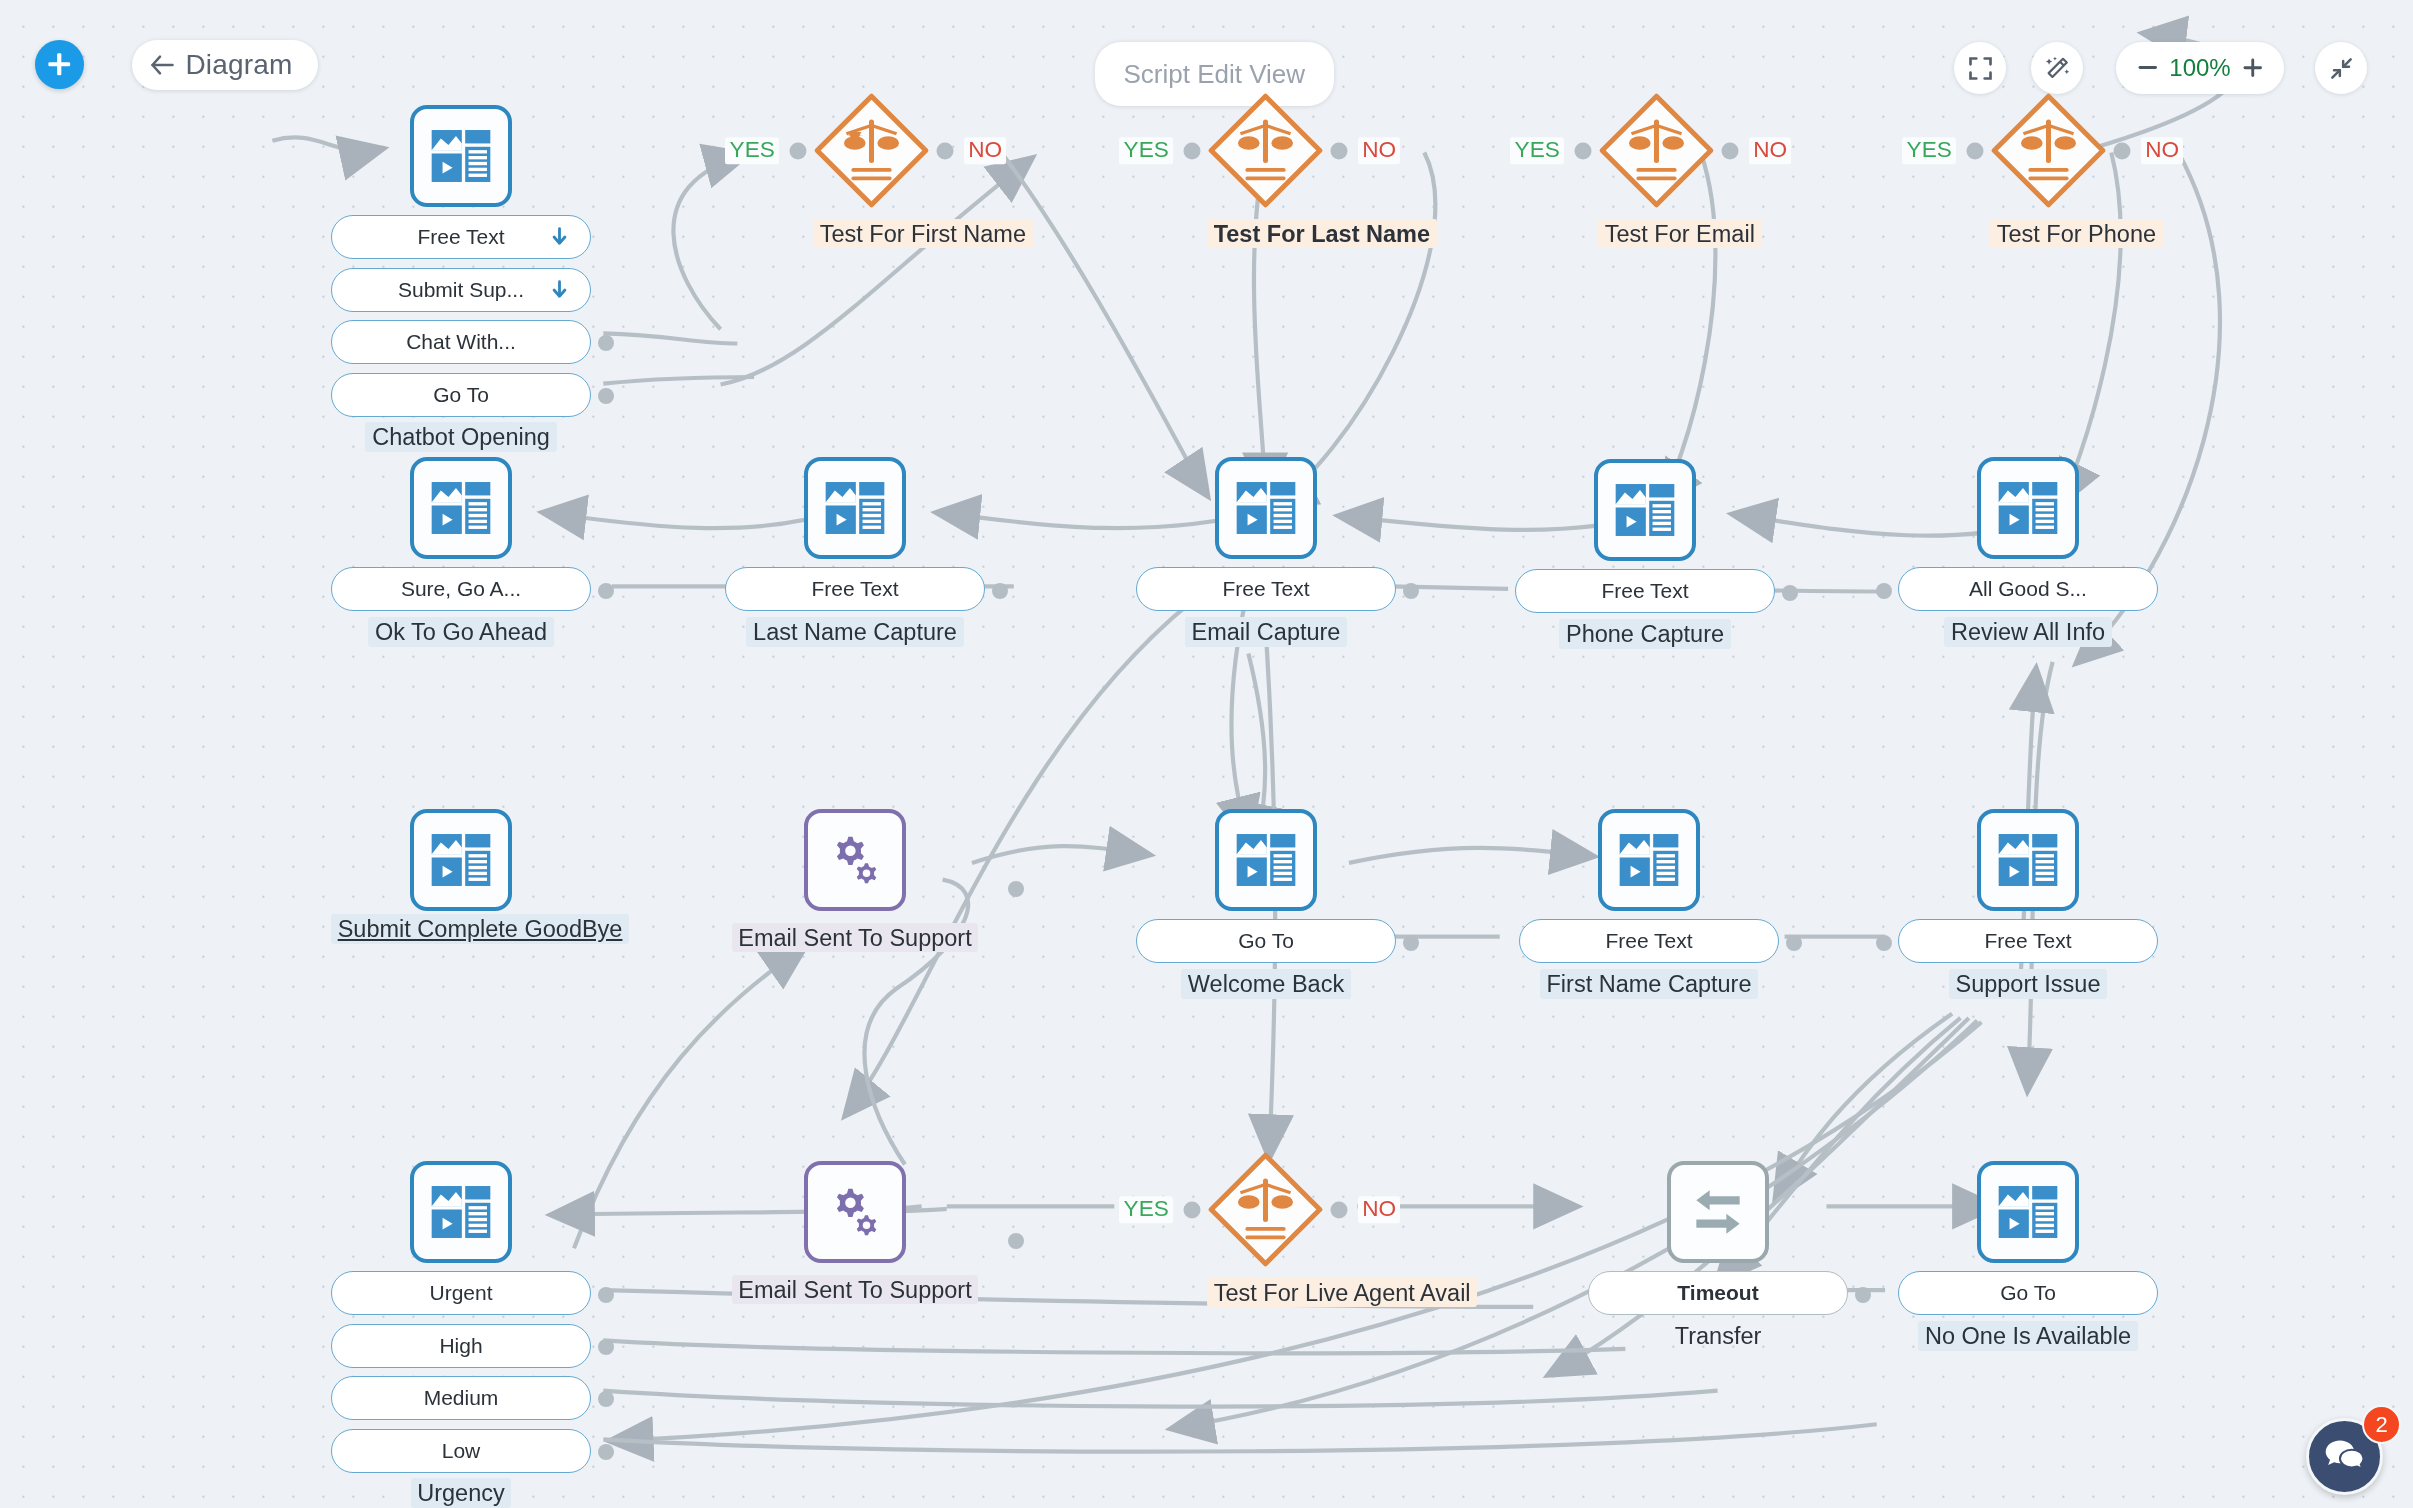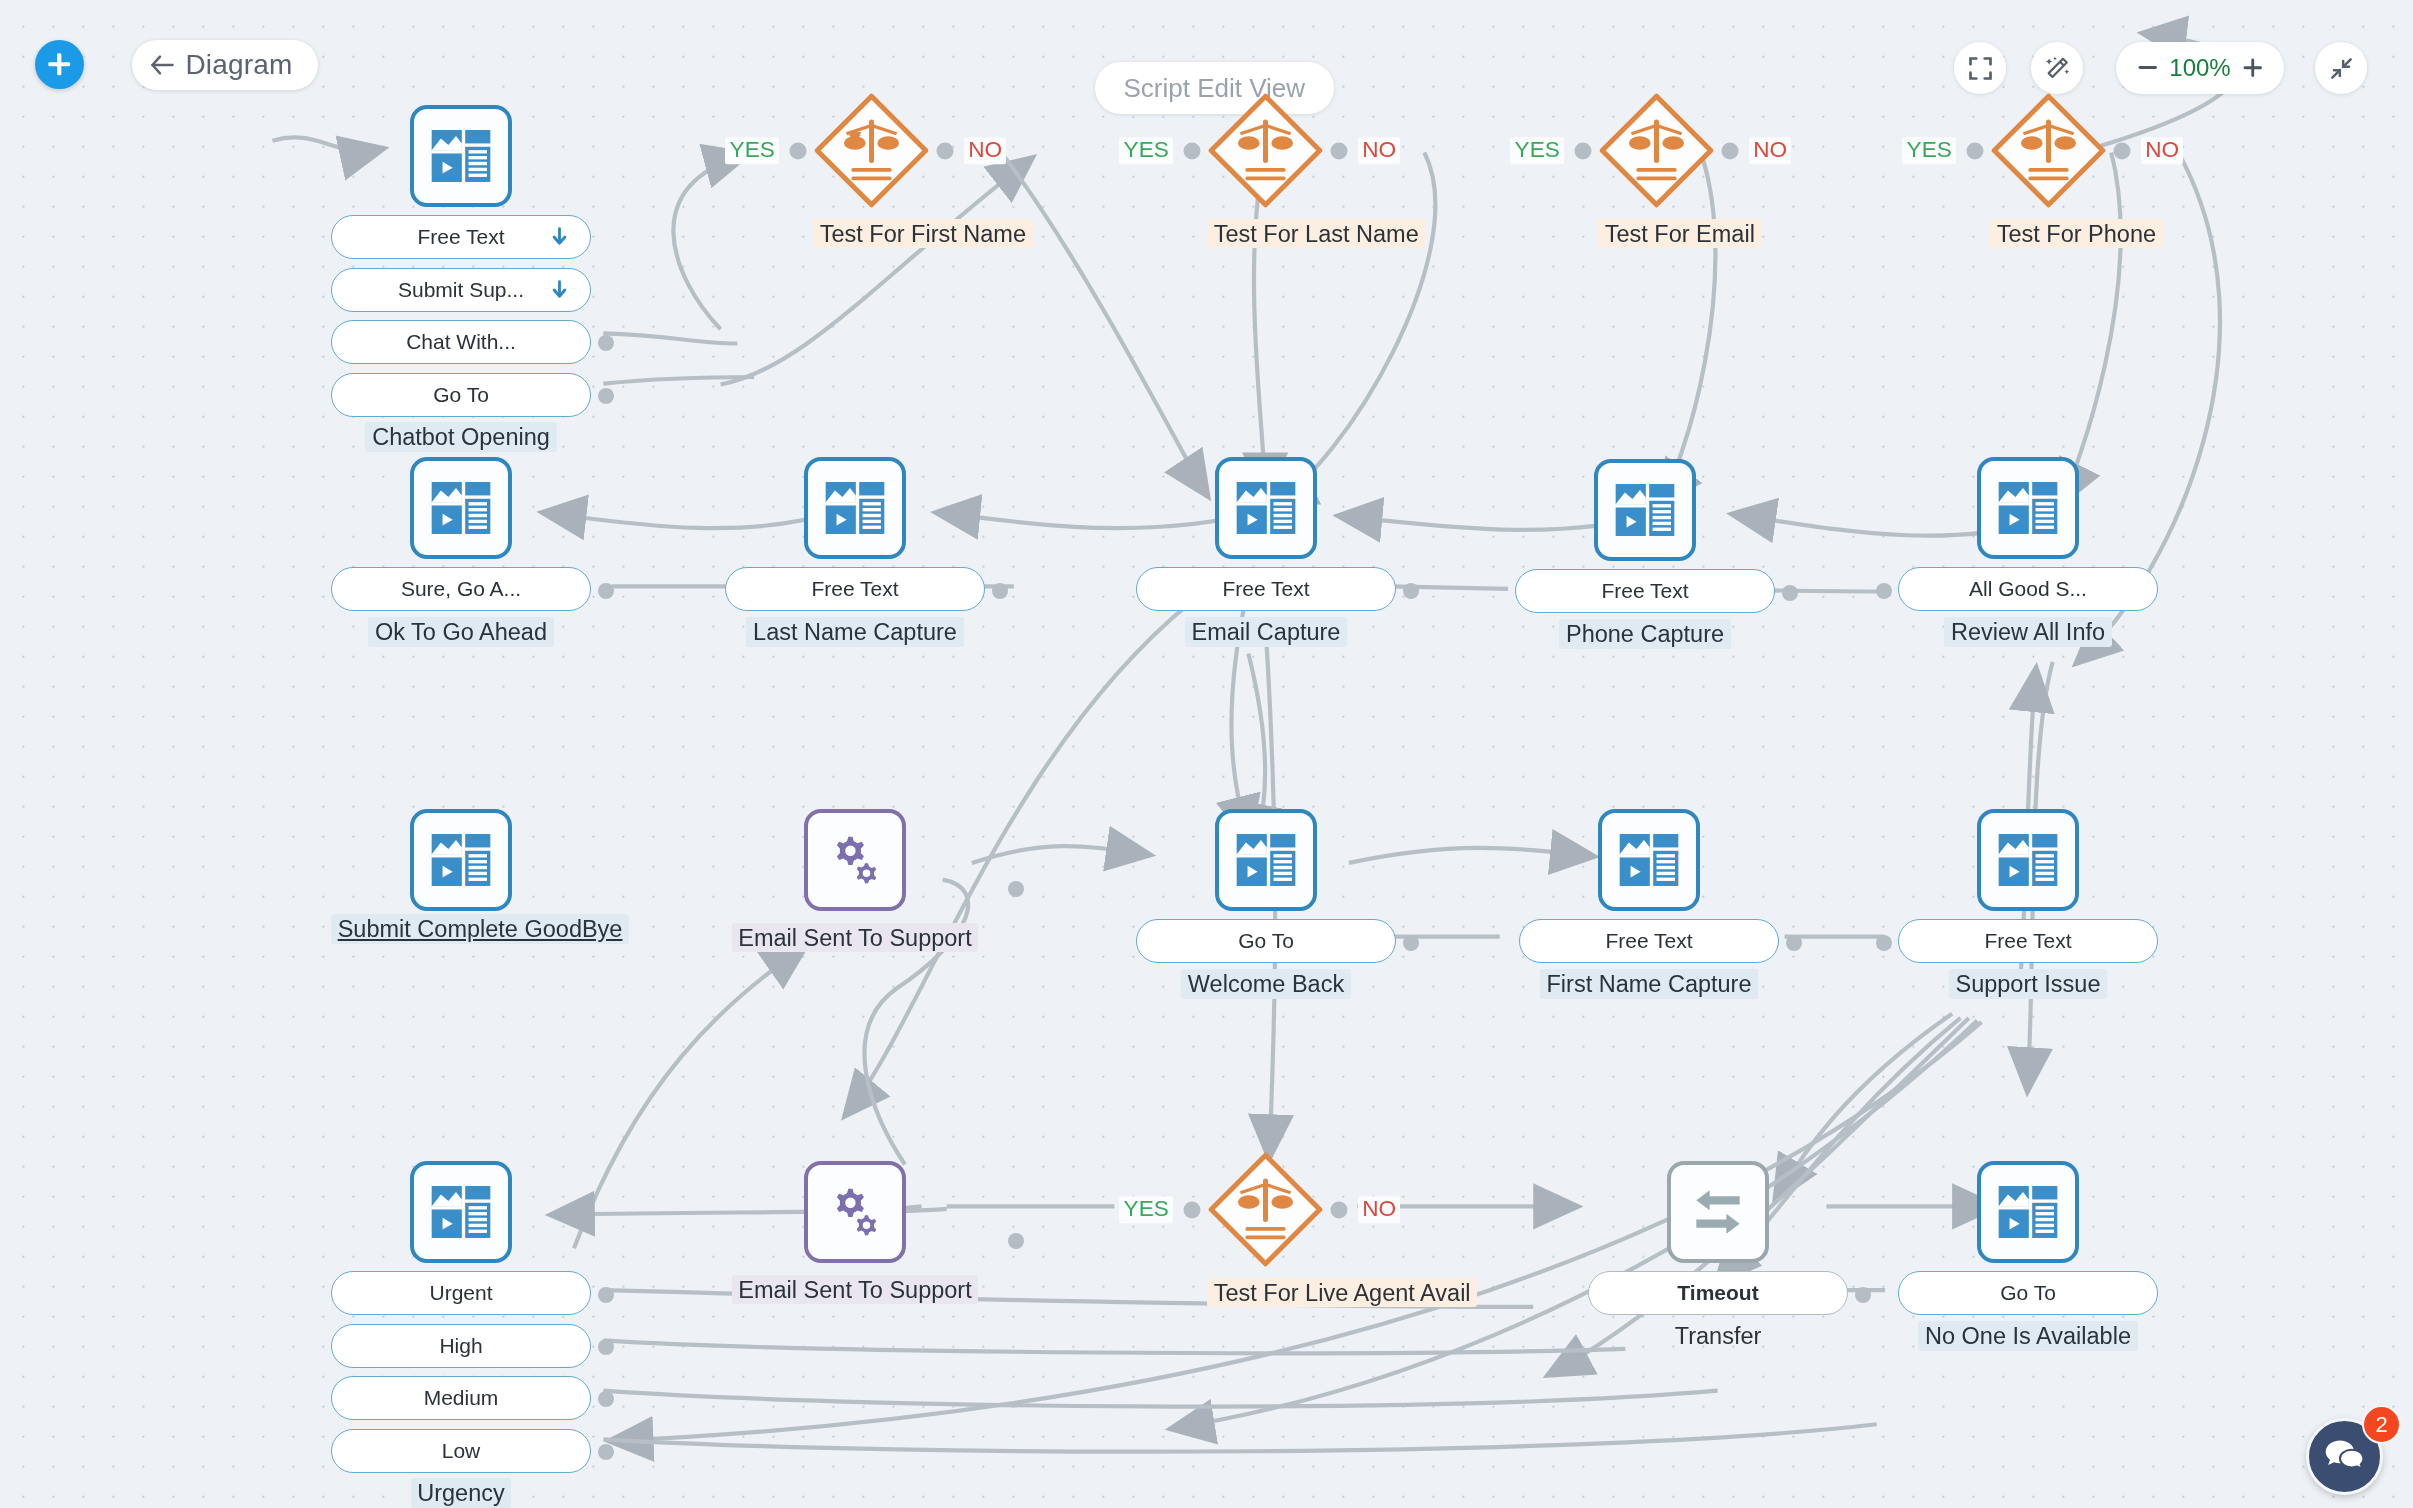--- a/index.html
+++ b/index.html
@@ -34,26 +34,25 @@
     height:50px; padding:0 25px 0 18.4px;
     background:#fff; border-radius:25px;
     display:flex; align-items:center; gap:10px;
     box-shadow:0 0.8px 4.2px rgba(30,50,80,.16);
     cursor:pointer;
   }
   .back-pill .lbl { font-size:28px; color:#5a6370; font-weight:400; letter-spacing:0.2px;}
 
   .script-pill {
     position:absolute; left:1095px; top:42px;
-    height:52px; padding:0 28.5px;
+    height:64px; padding:0 28.5px;
     background:#fff; border-radius:26px;
     display:flex; align-items:center;
     box-shadow:0 0.8px 4.2px rgba(30,50,80,.13);
     cursor:pointer;
-    margin-top:20px;
   }
   .script-pill .lbl { font-size:26px; color:#9aa3ad; }
 
   .tool-round {
     position:absolute; top:42px;
     width:52px; height:52px; border-radius:50%;
     background:#fff; box-shadow:0 0.8px 4.2px rgba(30,50,80,.14);
     display:flex; align-items:center; justify-content:center; cursor:pointer;
   }
   #tool-fit    { left:1954px; }
@@ -380,21 +379,21 @@
           <path d="M40,50 L70,40 L100,50" stroke="#e08741" stroke-width="4" fill="none"></path>
           <rect x="46" y="91" width="48" height="4.5" rx="2"></rect>
             <rect x="46" y="101" width="48" height="4.5" rx="2"></rect>
         </g>
       </svg>
       <span class="yesno yes">YES</span>
       <span class="yesno no">NO</span>
       <span class="port left"></span>
       <span class="port right"></span>
     </div>
-    <div class="node-label orange" style="margin-top:11.7px;"><span>Test For Last Name</span></div>
+    <div class="node-label orange" style="margin-top:11.7px;font-weight:bold;"><span>Test For Last Name</span></div>
   </div>
 
   <div class="node" style="left:1598px; top:92px; width:117px;">
     <div class="diamond-wrap">
       <svg width="117" height="117" viewBox="0 0 140 140">
         <path d="M70,5 L135,70 L70,135 L5,70 Z" fill="#fdfdfd" stroke="#e08741" stroke-width="6" stroke-linejoin="round"></path>
         <g fill="#e08741">
           <rect x="67" y="33" width="6" height="52" rx="3"></rect>
           <ellipse cx="50" cy="61" rx="13" ry="8"></ellipse>
             <ellipse cx="90" cy="61" rx="13" ry="8"></ellipse>

